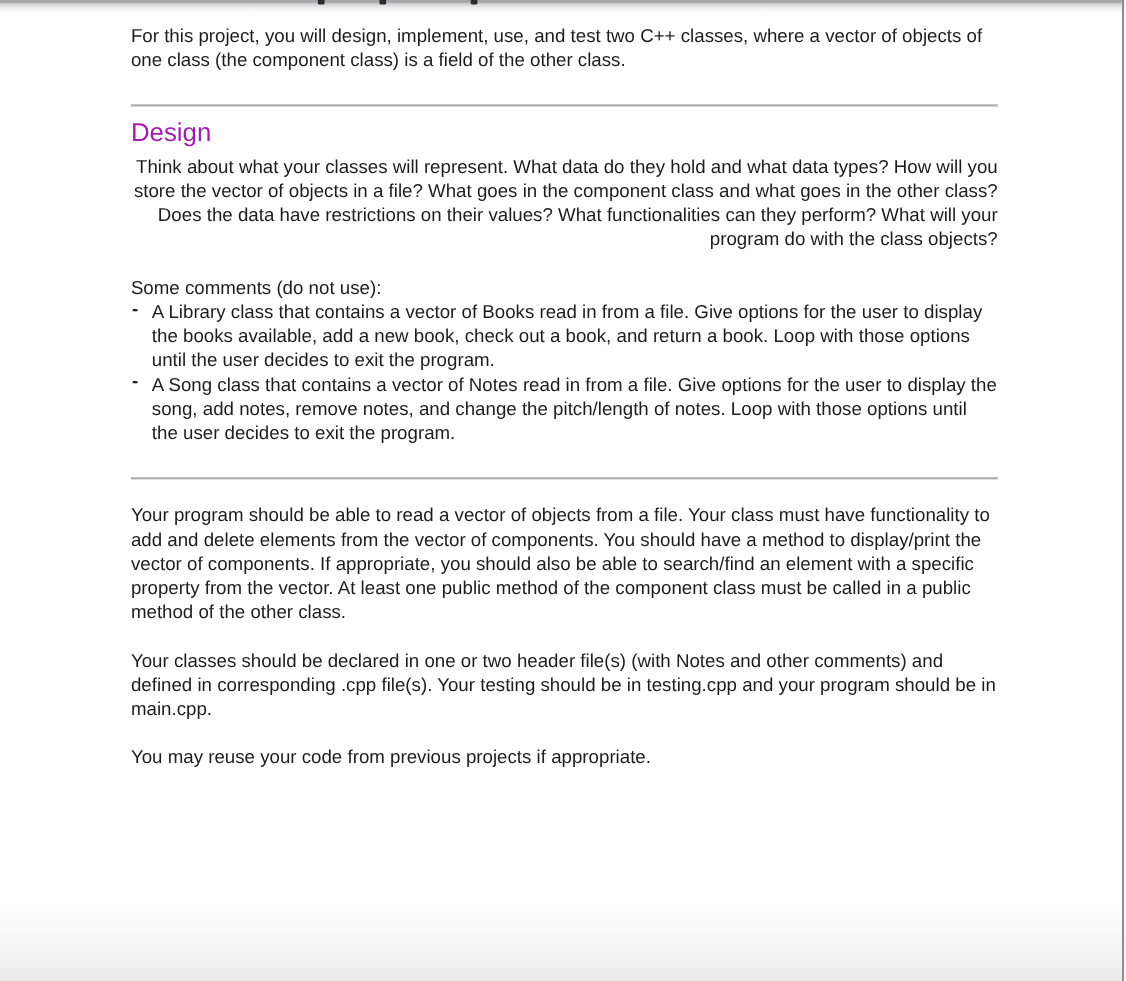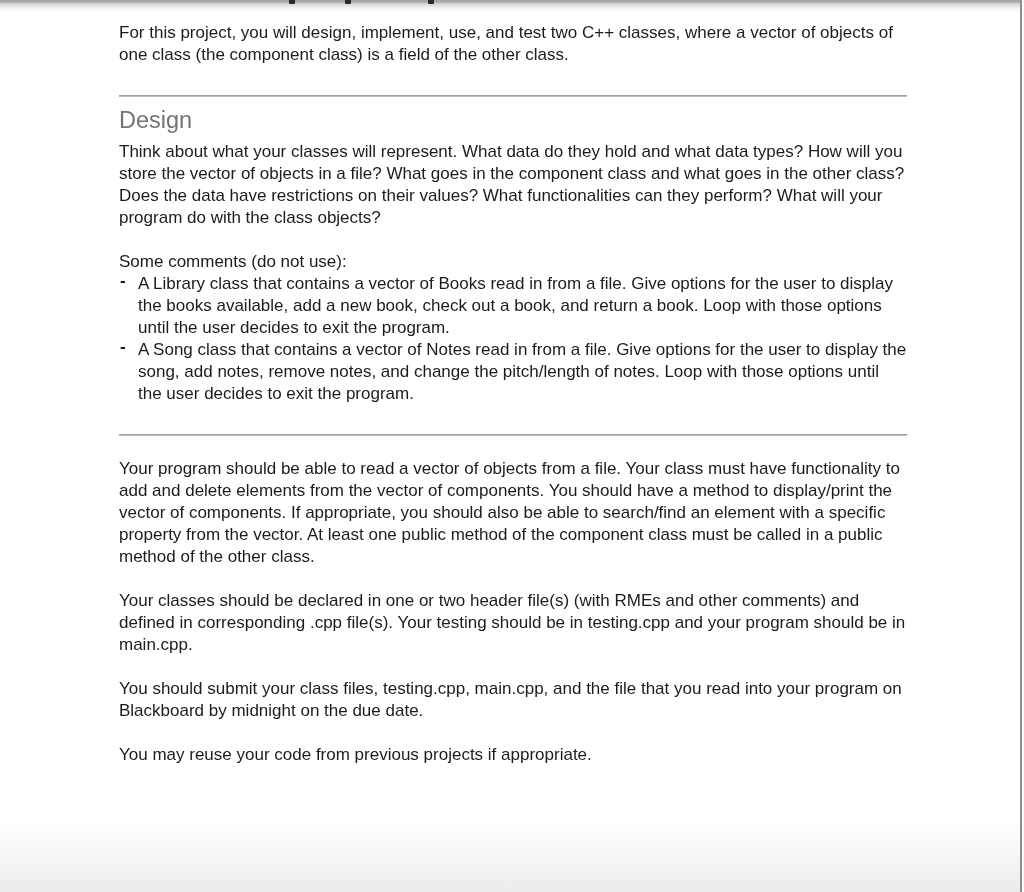--- a/index.html
+++ b/index.html
@@ -82,25 +82,25 @@
   .rule {
     height: 2px;
     border: 0;
     margin: 29px 0 0 0;
     background: linear-gradient(to bottom, #919195, #c9c9cb);
   }
 
   h2.section-heading {
     font-size: 23.5px;
     font-weight: 400;
-    color: #737373;
+    color: #a21caf;
     margin: 8px 0 0 0;
     line-height: 30px;
   }
-  h2.section-heading + p { margin-top: 6px; }
+  h2.section-heading + p { margin-top: 6px; text-align: right; }
 
   ul.examples {
     margin: 0;
     padding: 0;
     list-style: none;
   }
   ul.examples li {
     position: relative;
     padding-left: 19px;
     margin: 0;
@@ -147,23 +147,22 @@
         <span class="dash-bullet">-</span>
         <span>A Song class that contains a vector of Notes read in from a file. Give options for the user to display the song, add notes, remove notes, and change the pitch/length of notes. Loop with those options until the user decides to exit the program.</span>
       </li>
     </ul>
 
     <hr class="rule">
 
 
     <p>Your program should be able to read a vector of objects from a file. Your class must have functionality to add and delete elements from the vector of components. You should have a method to display/print the vector of components. If appropriate, you should also be able to search/find an element with a specific property from the vector. At least one public method of the component class must be called in a public method of the other class.</p>
 
-    <p>Your classes should be declared in one or two header file(s) (with RMEs and other comments) and defined in corresponding .cpp file(s). Your testing should be in testing.cpp and your program should be in main.cpp.</p>
+    <p>Your classes should be declared in one or two header file(s) (with Notes and other comments) and defined in corresponding .cpp file(s). Your testing should be in testing.cpp and your program should be in main.cpp.</p>
 
-    <p>You should submit your class files, testing.cpp, main.cpp, and the file that you read into your program on Blackboard by midnight on the due date.</p>
 
     <p>You may reuse your code from previous projects if appropriate.</p>
 
   </div>
 
   <div class="bottom-fade"></div>
   <div class="page-right-border"></div>
   <div class="outside-right"></div>
 
 </div>

